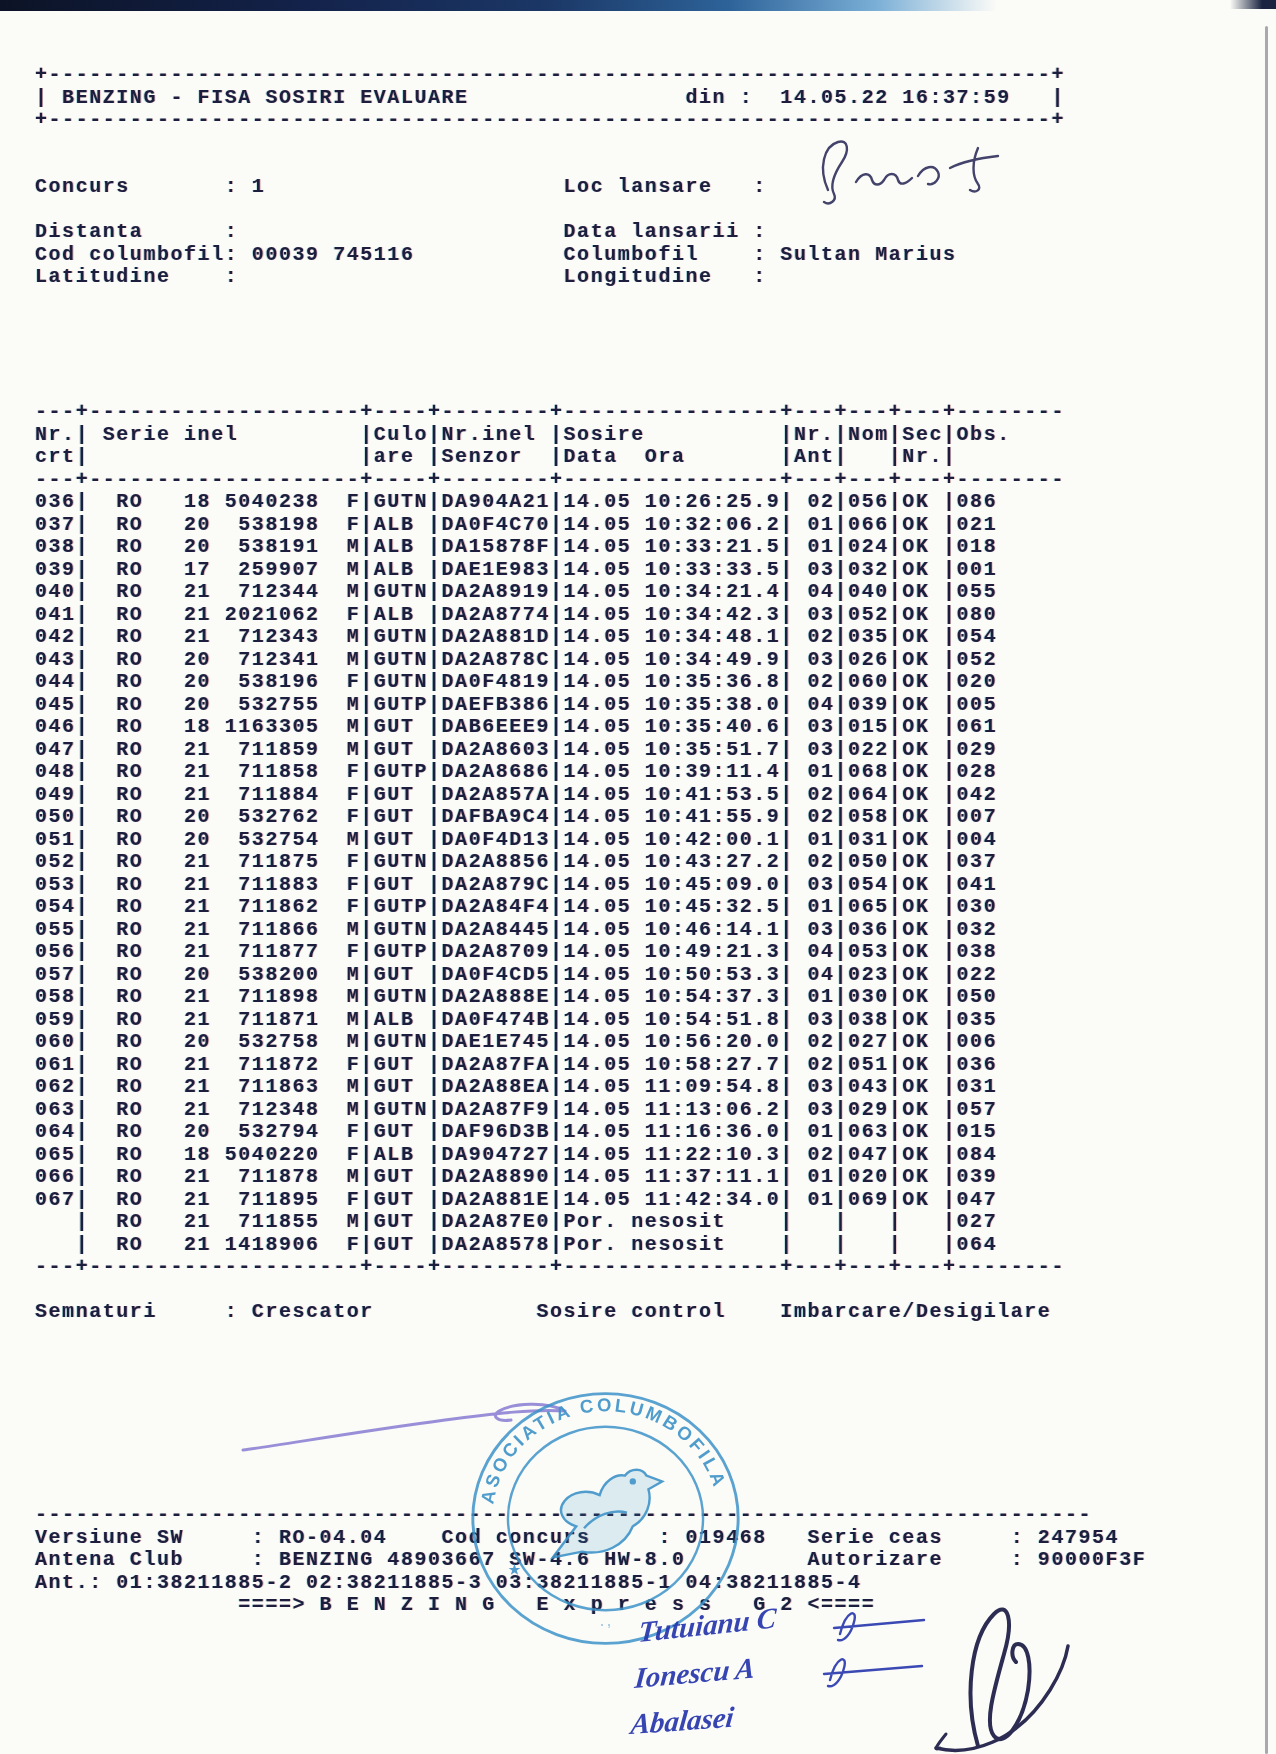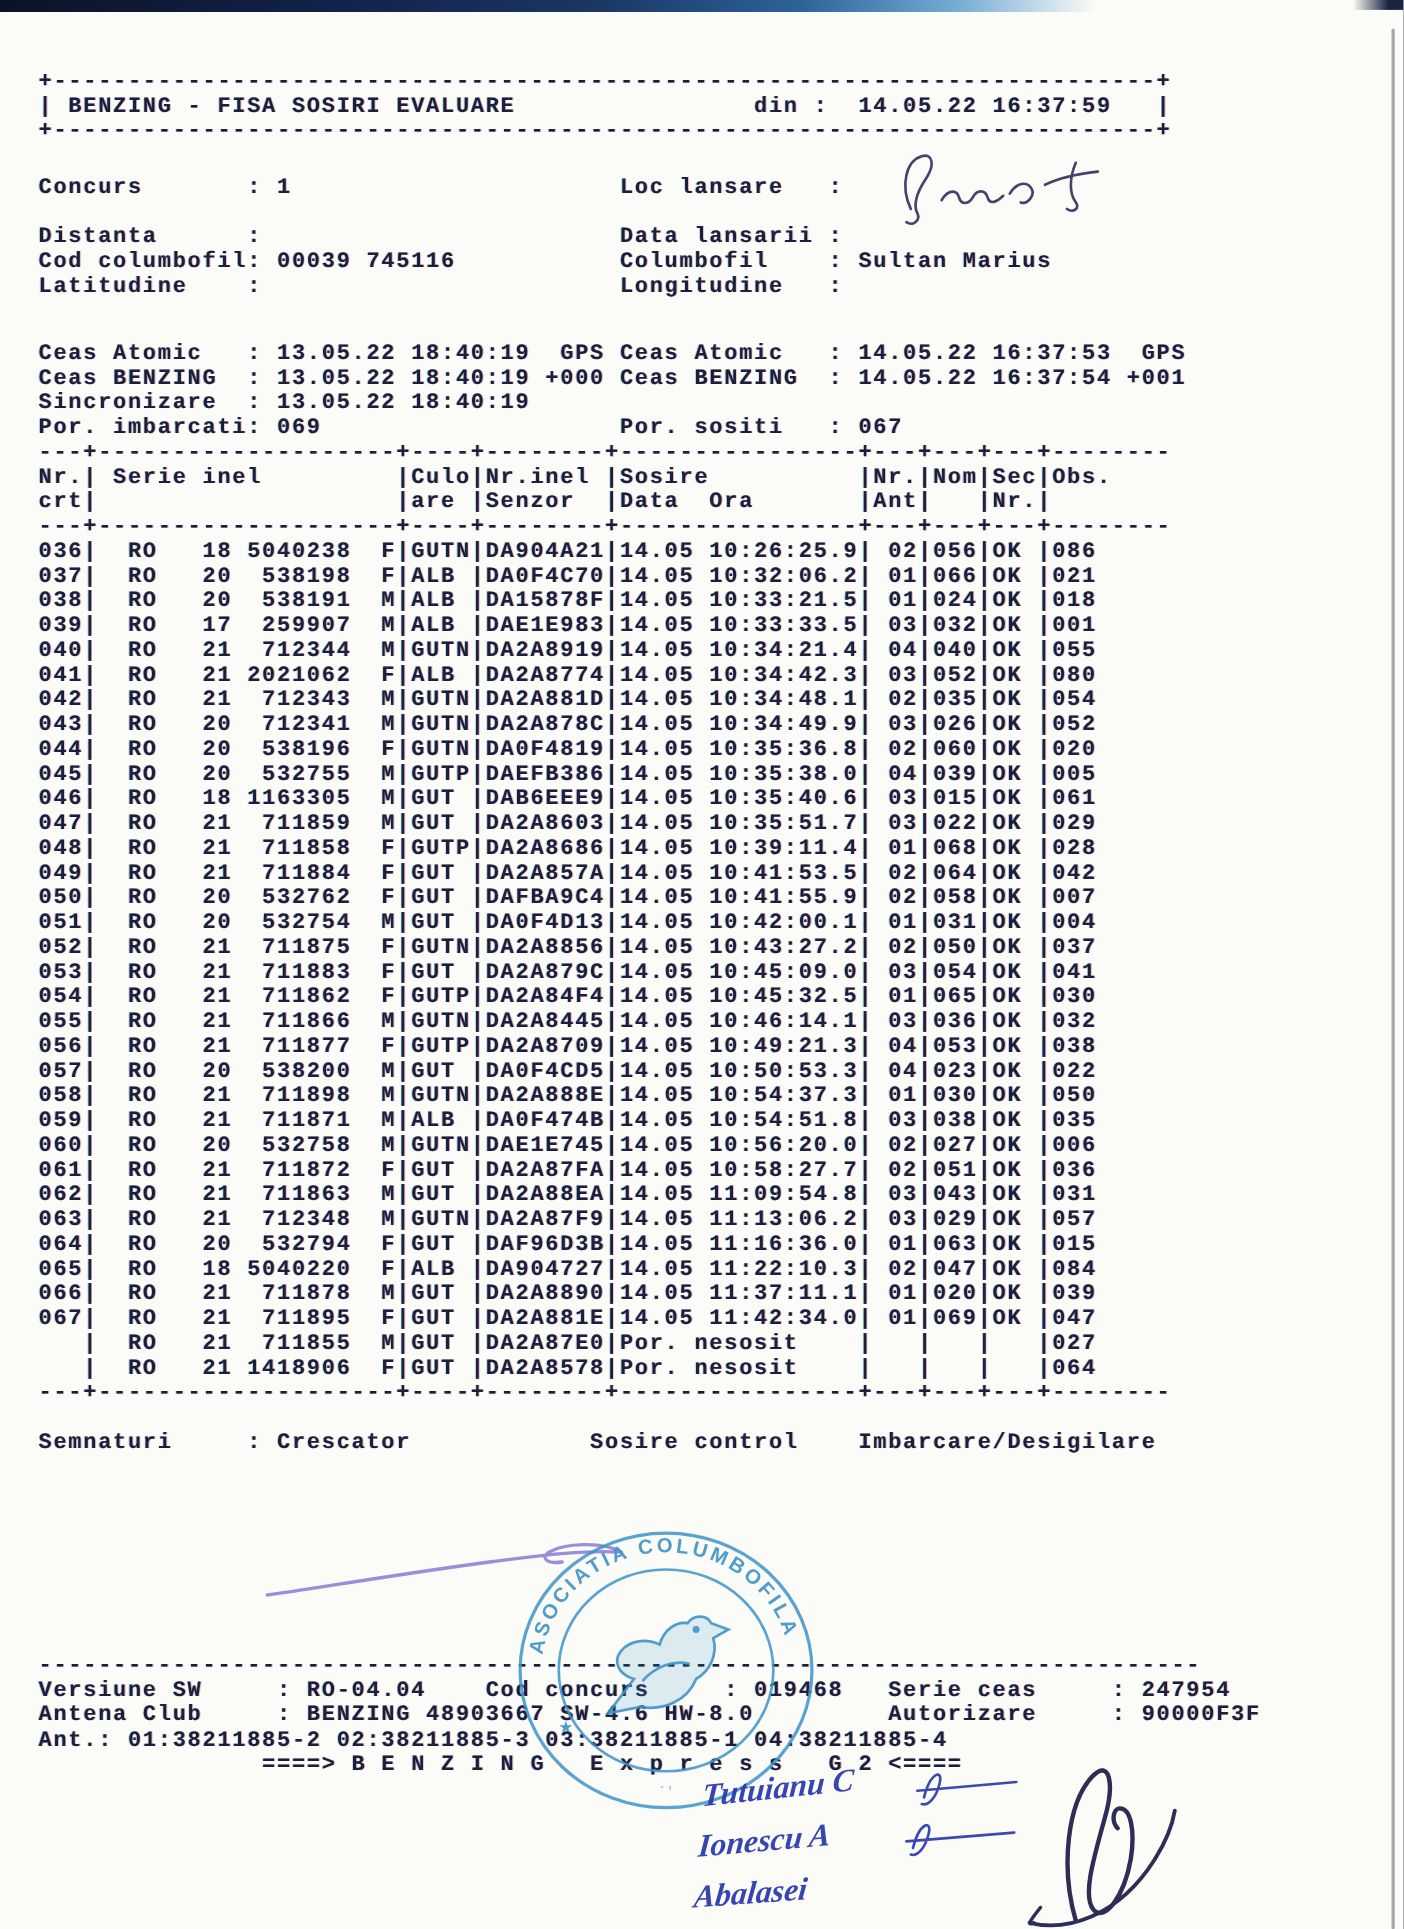--- a/index.html
+++ b/index.html
@@ -9,21 +9,21 @@
     font-family:"Liberation Mono","DejaVu Sans Mono",monospace;
     font-weight:700;color:#1d1d3e;
   }
   pre.ln{
     position:absolute;left:35px;margin:0;
     font-family:inherit;font-weight:inherit;
     font-size:20px;line-height:22.5px;letter-spacing:1.55px;white-space:pre;
     text-shadow:0.8px 0 rgba(170,30,50,.30), -0.8px 0 rgba(0,150,165,.28);
   }
   #header-box{top:64px;}
-  #info-fields{top:160px;font-family:Liberation Mono, monospace;}
+  #info-fields{top:176px;font-family:Liberation Mono, monospace;}
   #clock-fields{top:311px;}
   #arrivals-table{top:401px;}
   #signatures-row{top:1301px;}
   #software-info{top:1504px;}
   .scan-top{
     position:absolute;top:0;left:0;width:1215px;height:11px;
     background:linear-gradient(90deg,#0c1326 0%,#13224a 25%,#1b3766 45%,#2d6399 60%,#79aed6 72%,rgba(255,255,255,0) 82%);
     border-bottom-right-radius:6px;
   }
   .scan-top-corner{
@@ -47,24 +47,20 @@
   <div class="scan-right"></div>
 
   <pre class="ln" id="header-box">+--------------------------------------------------------------------------+
 | BENZING - FISA SOSIRI EVALUARE                din :  14.05.22 16:37:59   |
 +--------------------------------------------------------------------------+</pre>
   <pre class="ln" id="info-fields">Concurs       : 1                      Loc lansare   :
                                        
 Distanta      :                        Data lansarii :
 Cod columbofil: 00039 745116           Columbofil    : Sultan Marius
 Latitudine    :                        Longitudine   :</pre>
-  <pre class="ln" id="clock-fields">Ceas Atomic   : 13.05.22 18:40:19  GPS Ceas Atomic   : 14.05.22 16:37:53  GPS
-Ceas BENZING  : 13.05.22 18:40:19 +000 Ceas BENZING  : 14.05.22 16:37:54 +001
-Sincronizare  : 13.05.22 18:40:19      
-Por. imbarcati: 069                    Por. sositi   : 067</pre>
   <pre class="ln" id="arrivals-table">---+--------------------+----+--------+----------------+---+---+---+--------
 Nr.| Serie inel         |Culo|Nr.inel |Sosire          |Nr.|Nom|Sec|Obs.    
 crt|                    |are |Senzor  |Data  Ora       |Ant|   |Nr.|        
 ---+--------------------+----+--------+----------------+---+---+---+--------
 036|  RO   18 5040238  F|GUTN|DA904A21|14.05 10:26:25.9| 02|056|OK |086
 037|  RO   20  538198  F|ALB |DA0F4C70|14.05 10:32:06.2| 01|066|OK |021
 038|  RO   20  538191  M|ALB |DA15878F|14.05 10:33:21.5| 01|024|OK |018
 039|  RO   17  259907  M|ALB |DAE1E983|14.05 10:33:33.5| 03|032|OK |001
 040|  RO   21  712344  M|GUTN|DA2A8919|14.05 10:34:21.4| 04|040|OK |055
 041|  RO   21 2021062  F|ALB |DA2A8774|14.05 10:34:42.3| 03|052|OK |080

